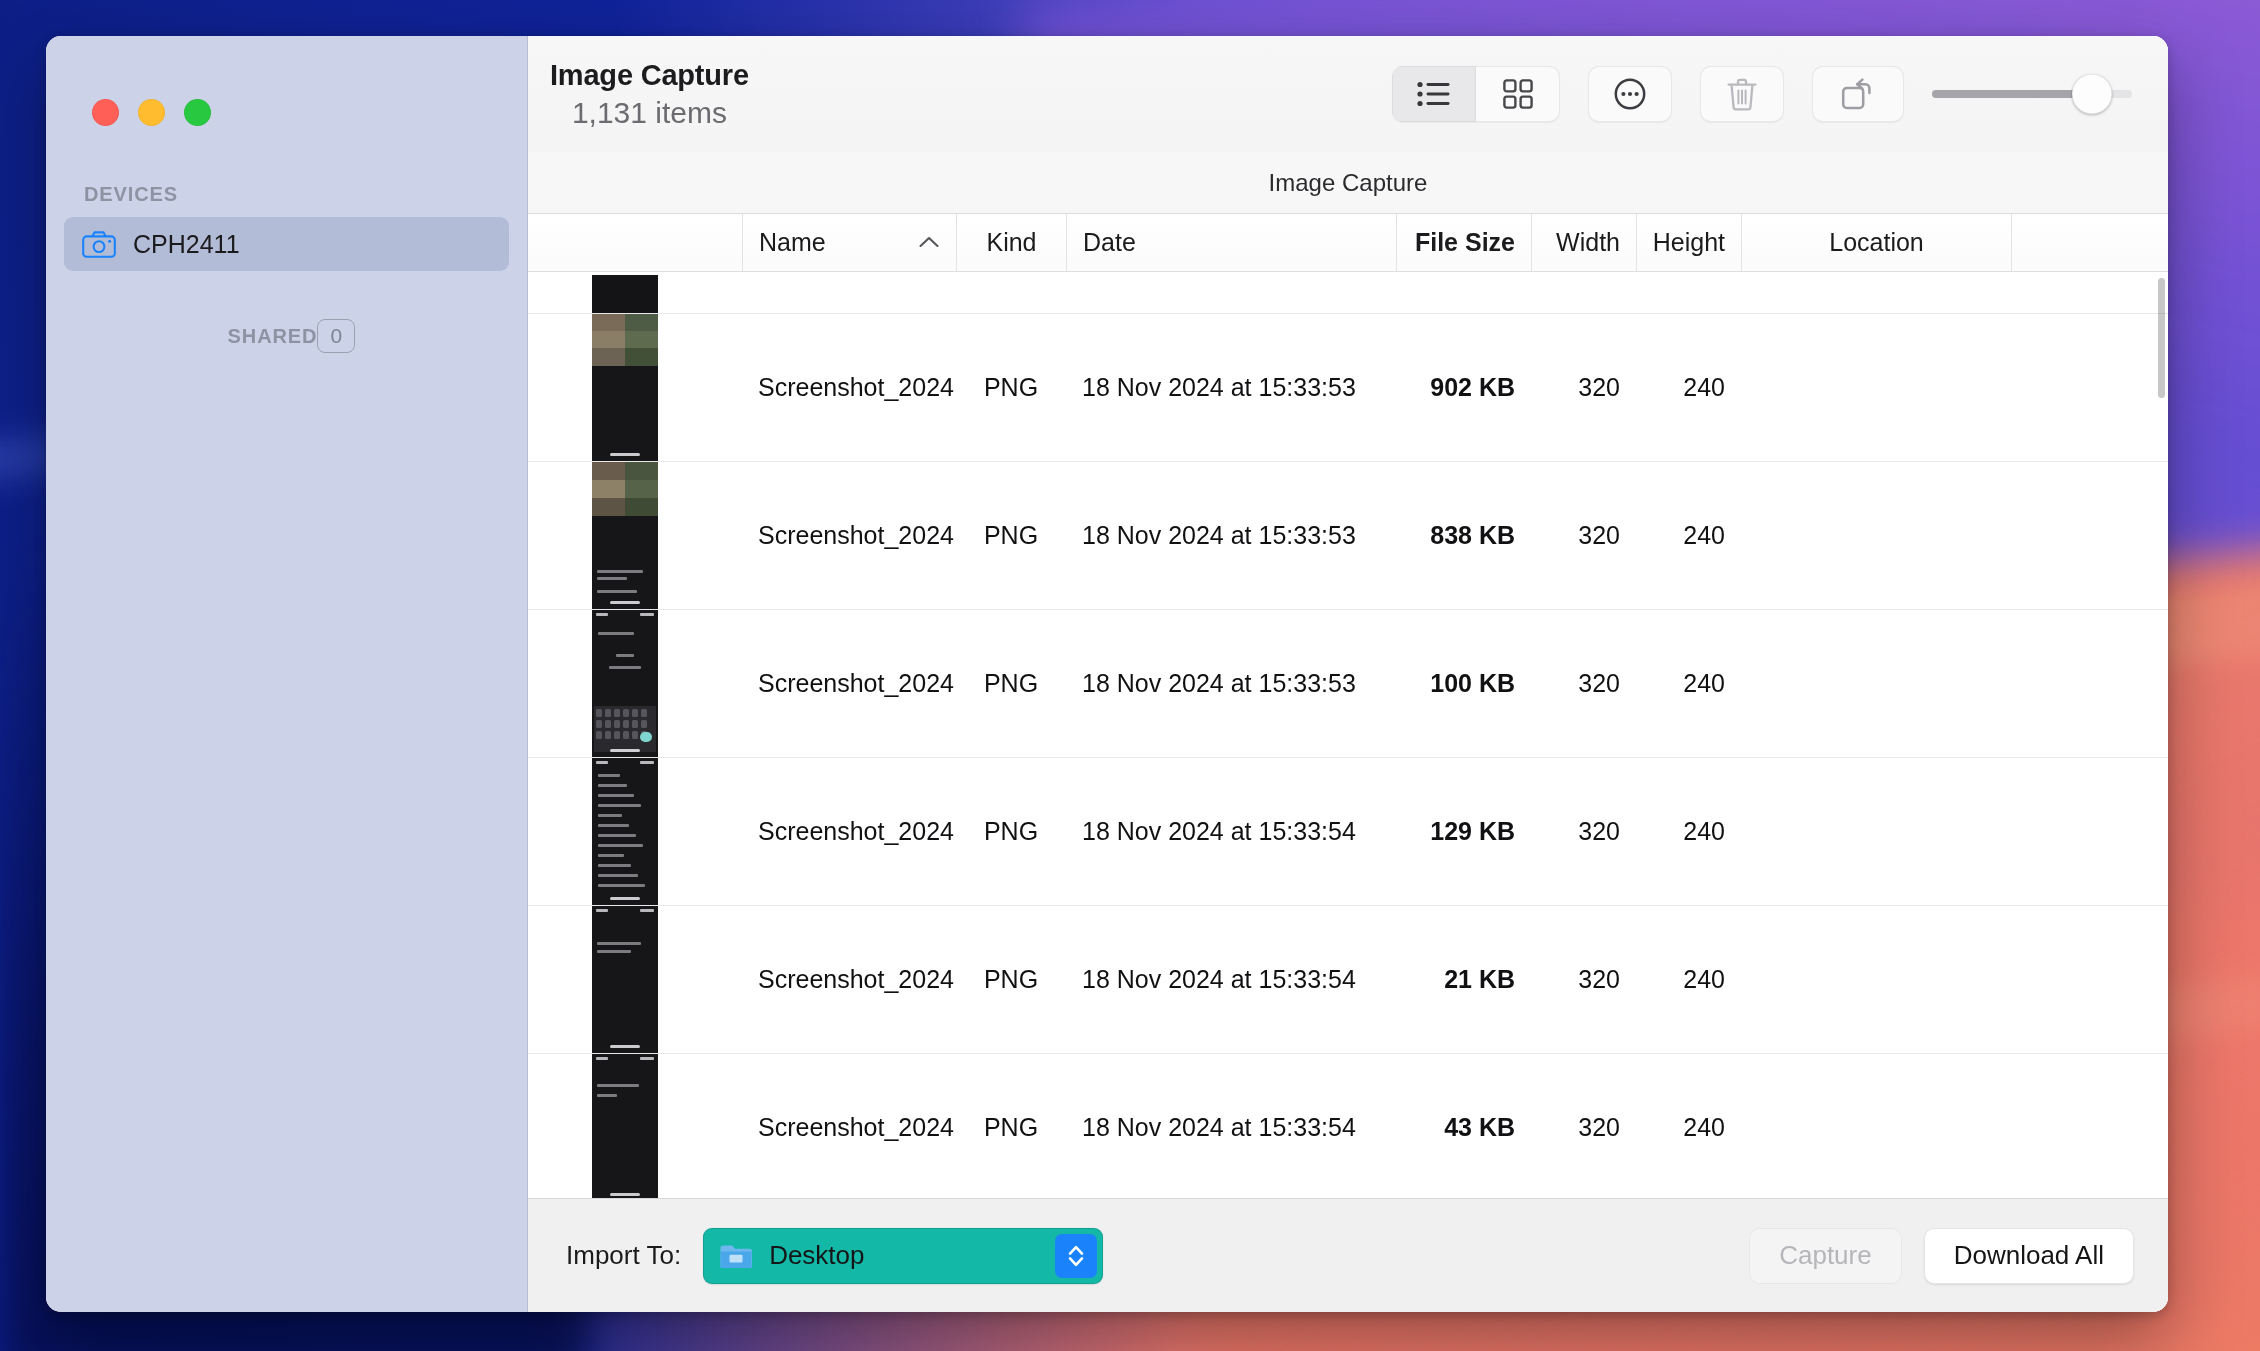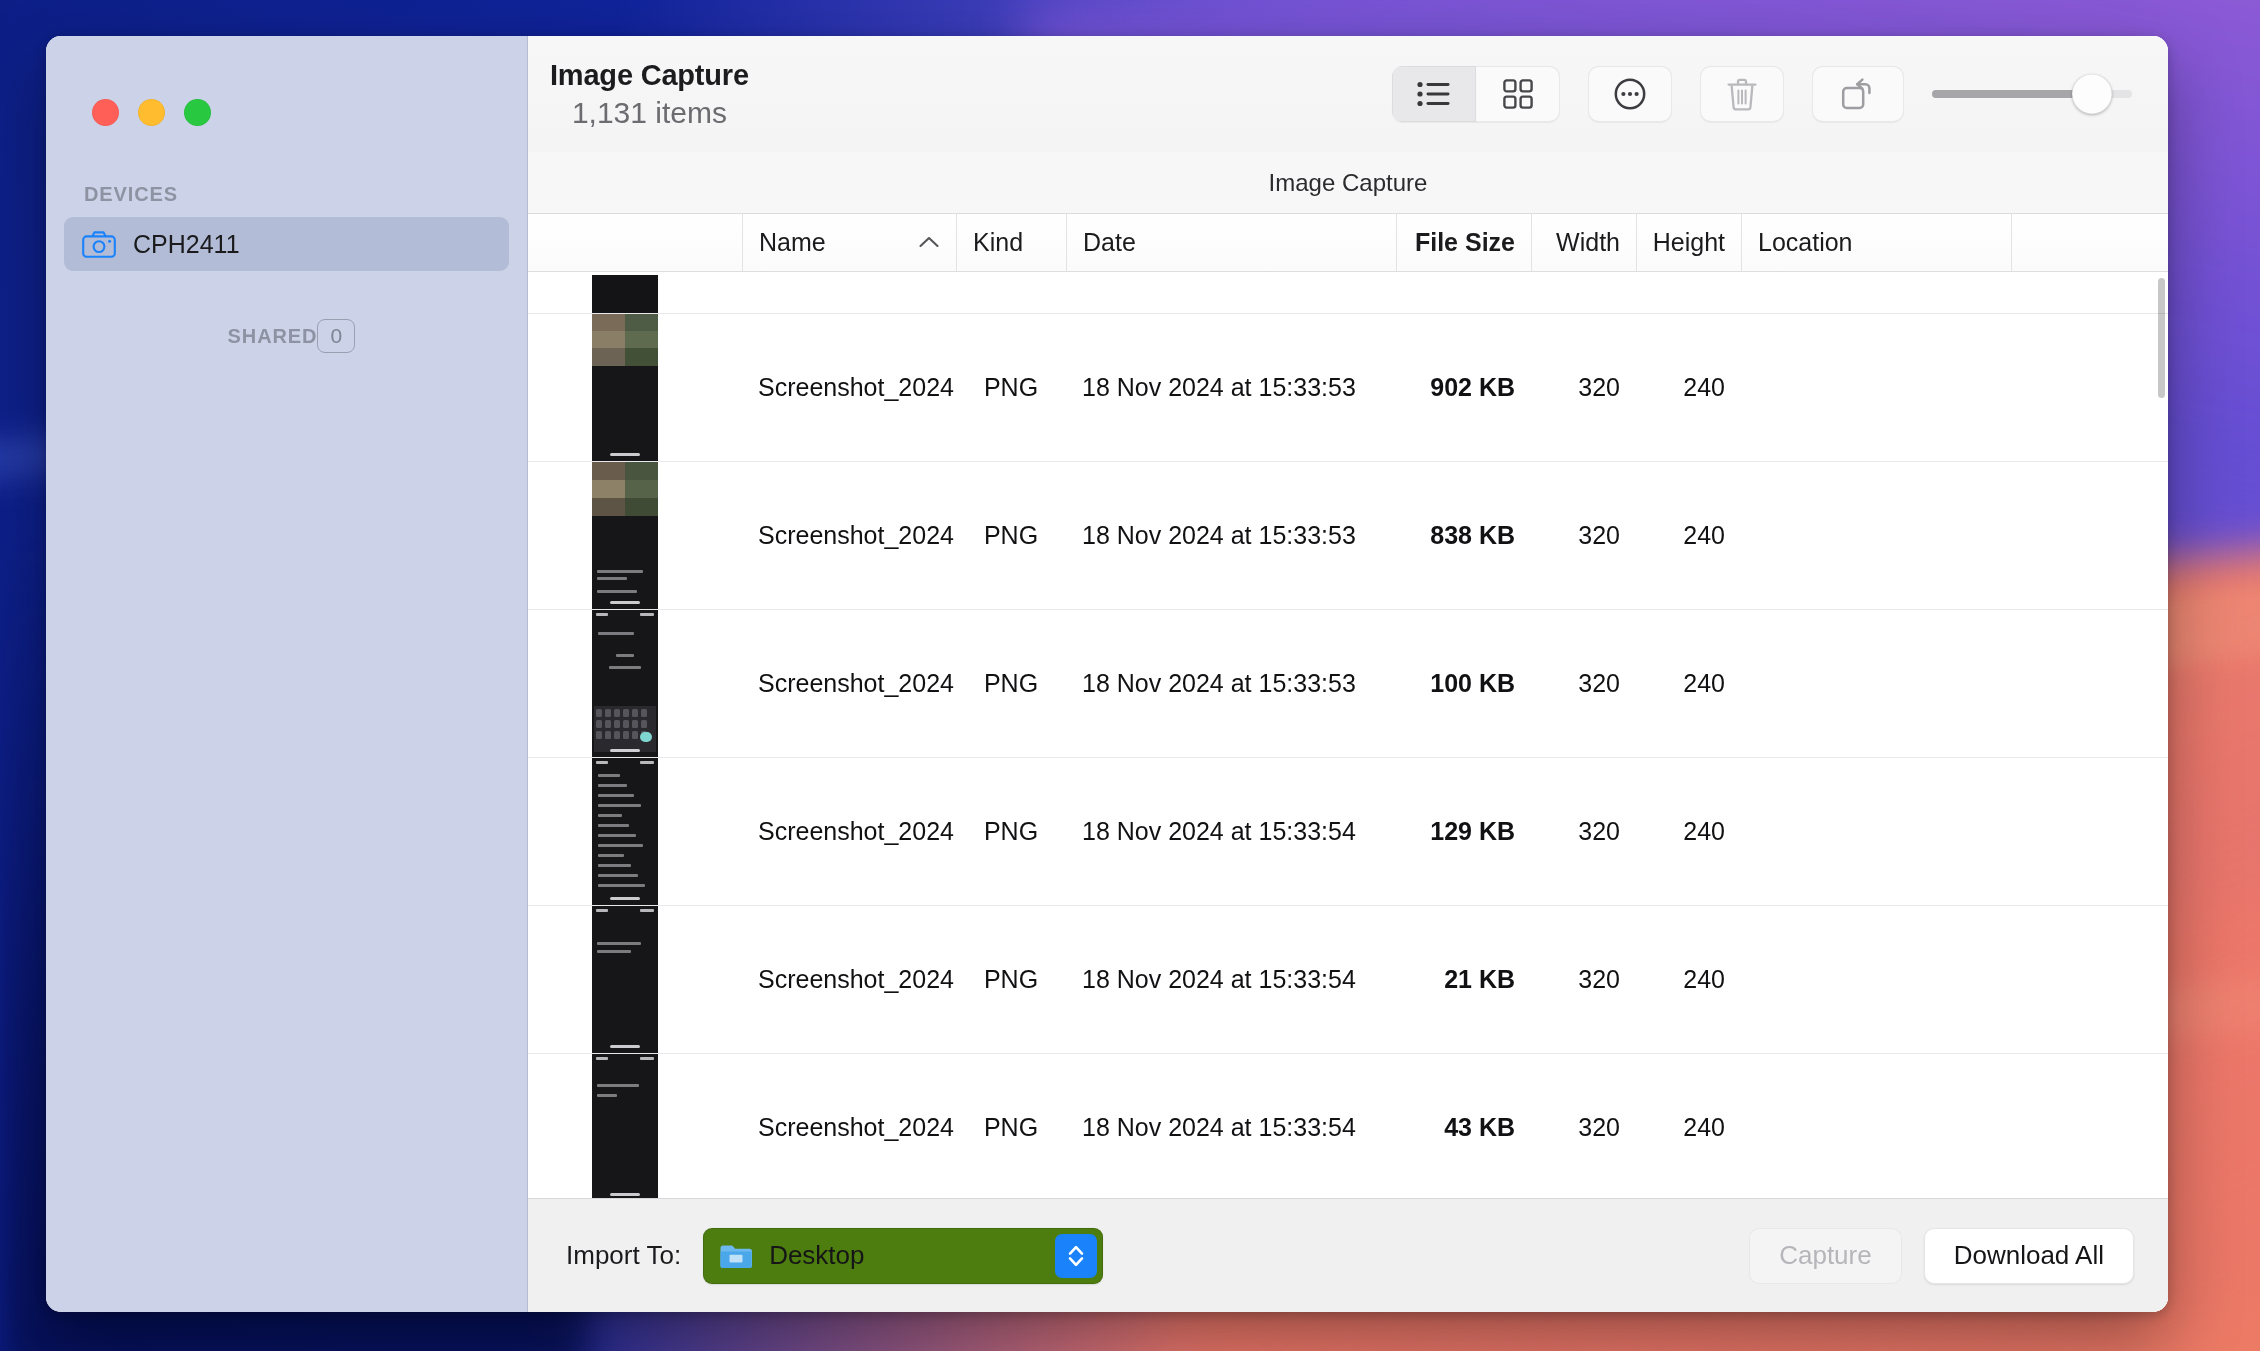--- a/index.html
+++ b/index.html
@@ -188,21 +188,21 @@
     font-size: 25px; color: #1b1b1d;
   }
   .col {
     display: flex; align-items: center;
     border-left: 1px solid #e3e3e5;
     padding: 0 16px; position: relative;
     white-space: nowrap; overflow: hidden;
   }
   .col:first-child { border-left: none; }
   .col.num { justify-content: flex-end; }
-  .col.ctr { }
+  .col.ctr { justify-content: center; }
   .sort-caret { margin-left: auto; font-size: 20px; color: #55555a; padding-left: 10px; }
 
   
   .c-thumb    { width: 214px; flex: 0 0 214px; }
   .c-name     { width: 214px; flex: 0 0 214px; }
   .c-kind     { width: 110px; flex: 0 0 110px; }
   .c-date     { width: 330px; flex: 0 0 330px; }
   .c-size     { width: 135px; flex: 0 0 135px; font-weight: bold; }
   .c-width    { width: 105px; flex: 0 0 105px; }
   .c-height   { width: 105px; flex: 0 0 105px; }
@@ -257,21 +257,21 @@
     height: 114px; flex: 0 0 114px;
     background: #f0f0f1;
     border-top: 1px solid #d7d7d9;
     display: flex; align-items: center;
     padding: 0 34px 0 0;
   }
   #import-label { font-size: 26px; color: #1b1b1d; margin-left: 38px; }
   #import-select {
     margin-left: 22px;
     width: 400px; height: 56px; border-radius: 9px;
-    background: #4d7c0f;
+    background: #14b8a6;
     box-shadow: inset 0 0 0 1px rgba(0,0,0,.12), 0 .5px 1.5px rgba(0,0,0,.10);
     display: flex; align-items: center; gap: 16px;
     padding: 0 6px 0 16px; position: relative;
   }
   .folder-icon { width: 34px; height: 28px; flex: 0 0 34px; }
   #import-value { font-size: 26px; color: #151517; }
   .stepper {
     margin-left: auto; width: 42px; height: 44px; border-radius: 7px;
     background: #1a82fb; display: flex; flex-direction: column;
     align-items: center; justify-content: center; gap: 3px; color: #fff;

